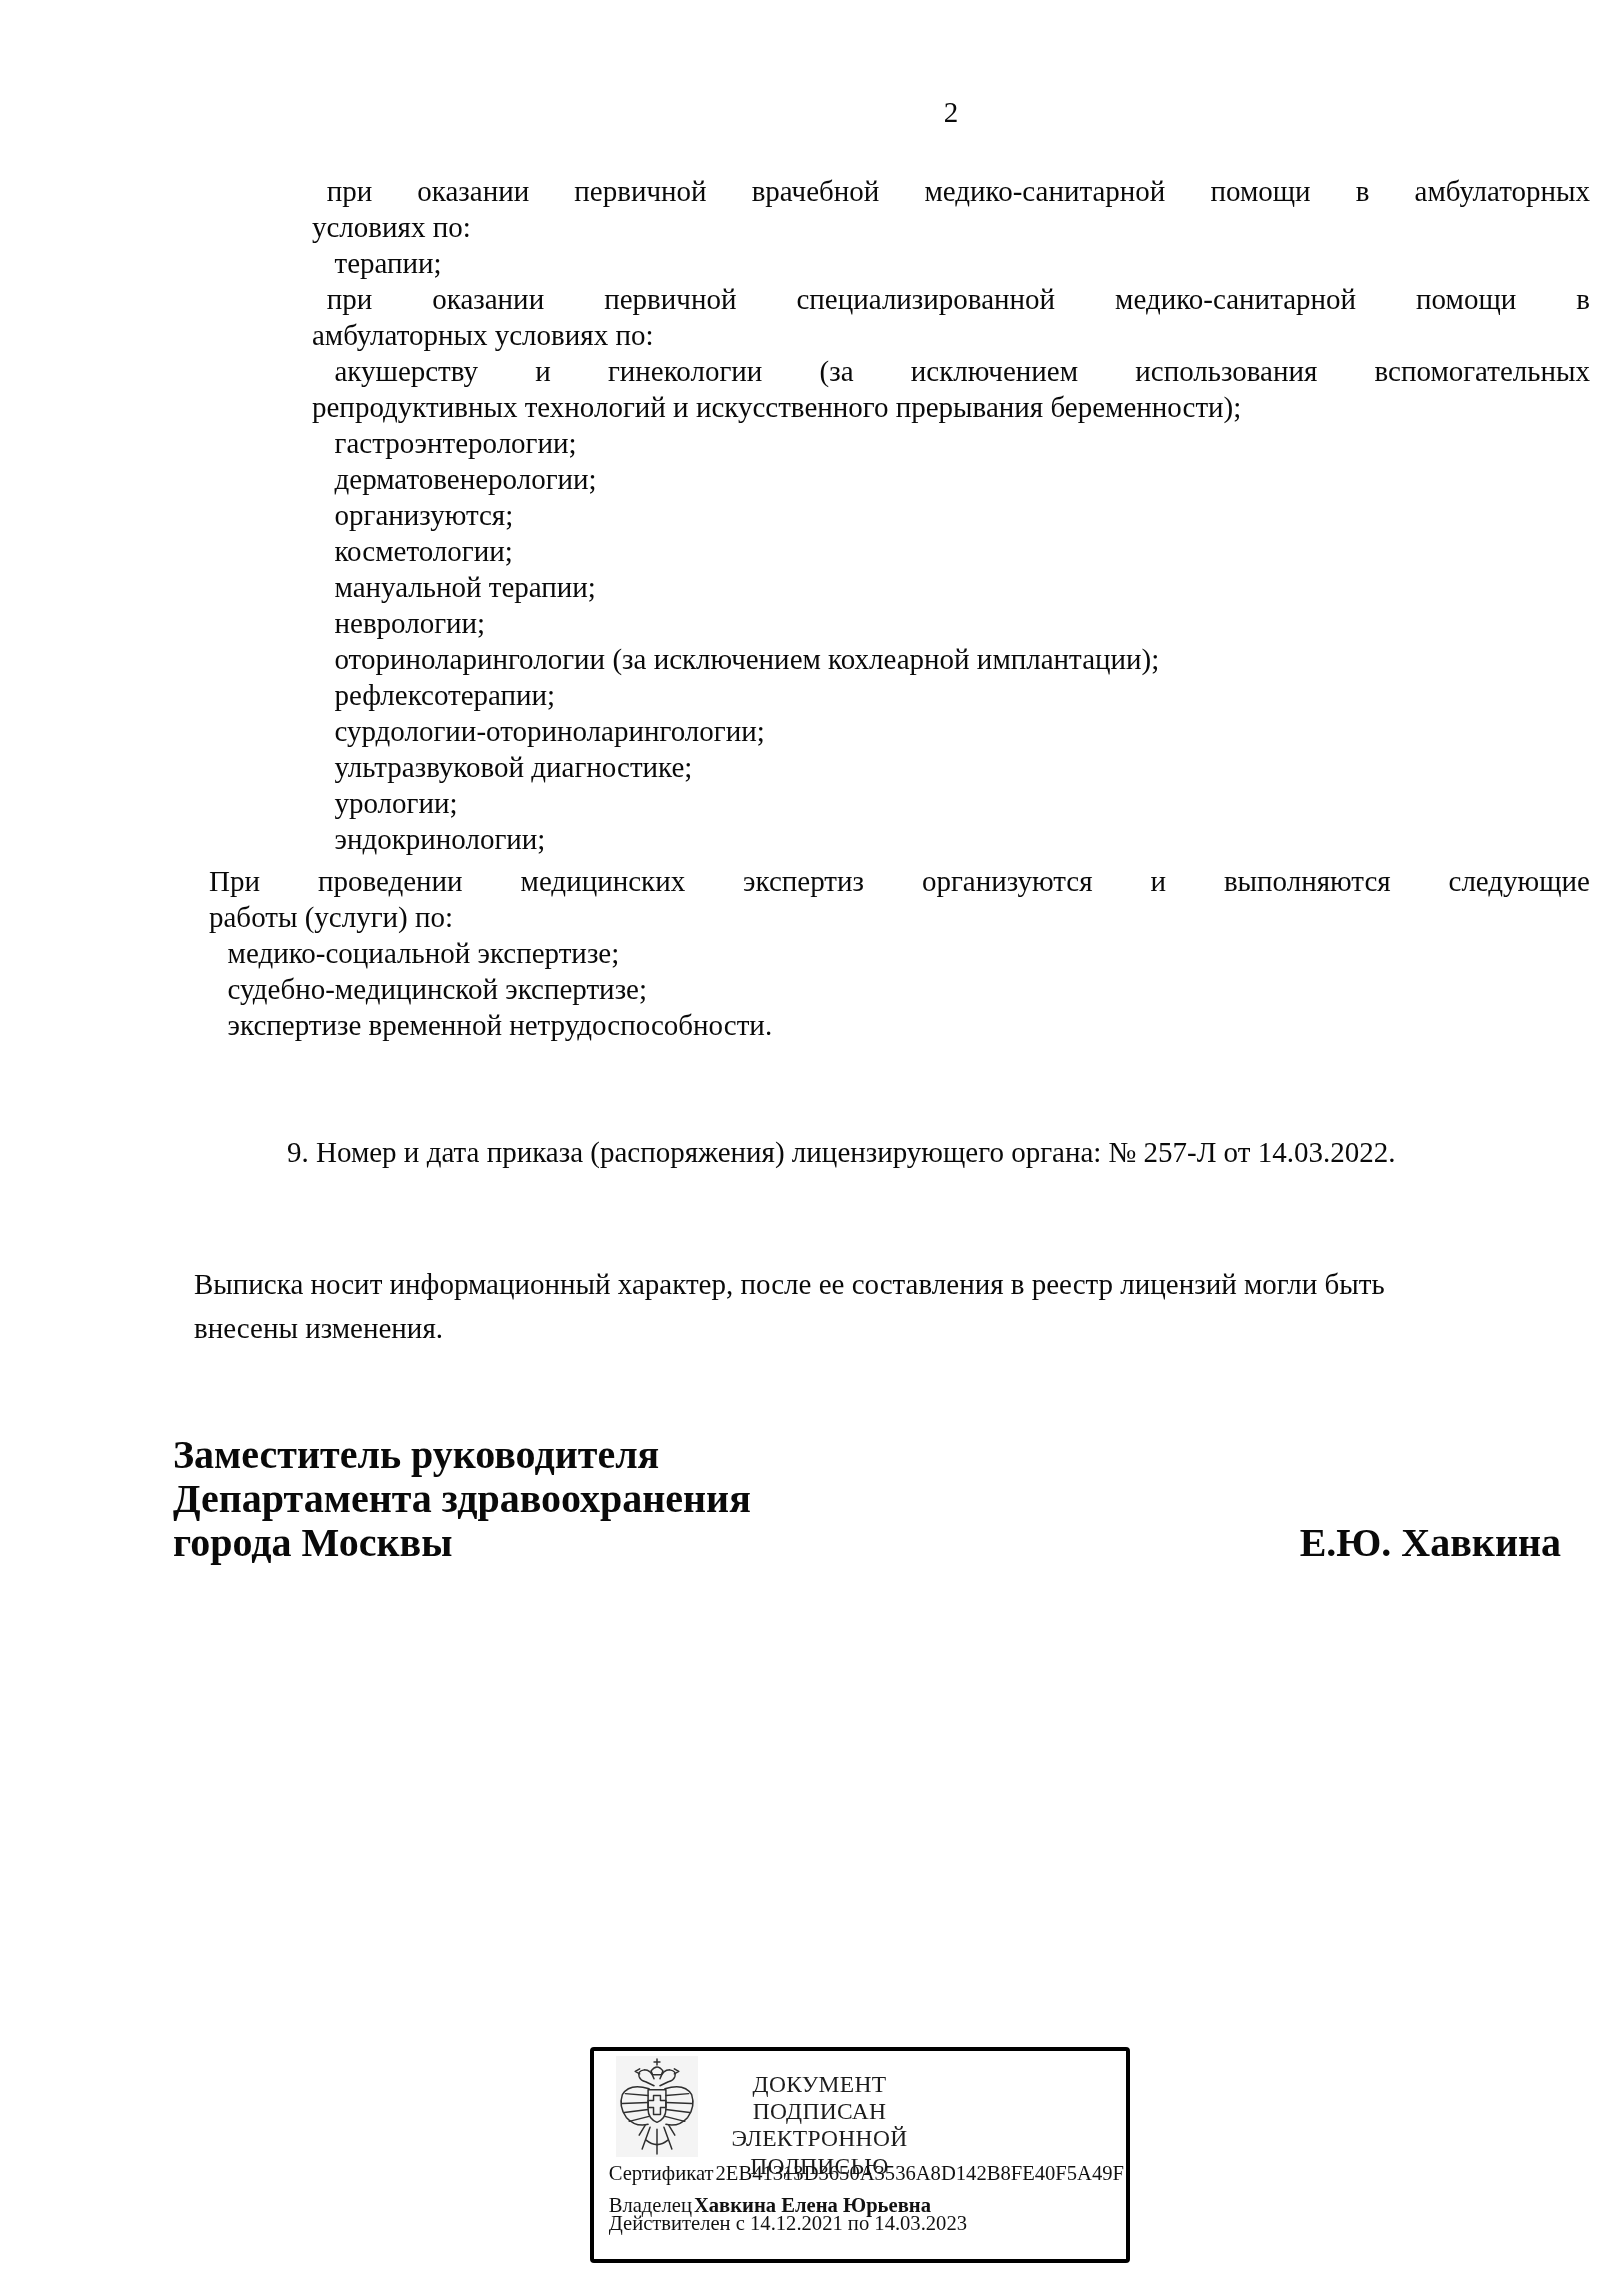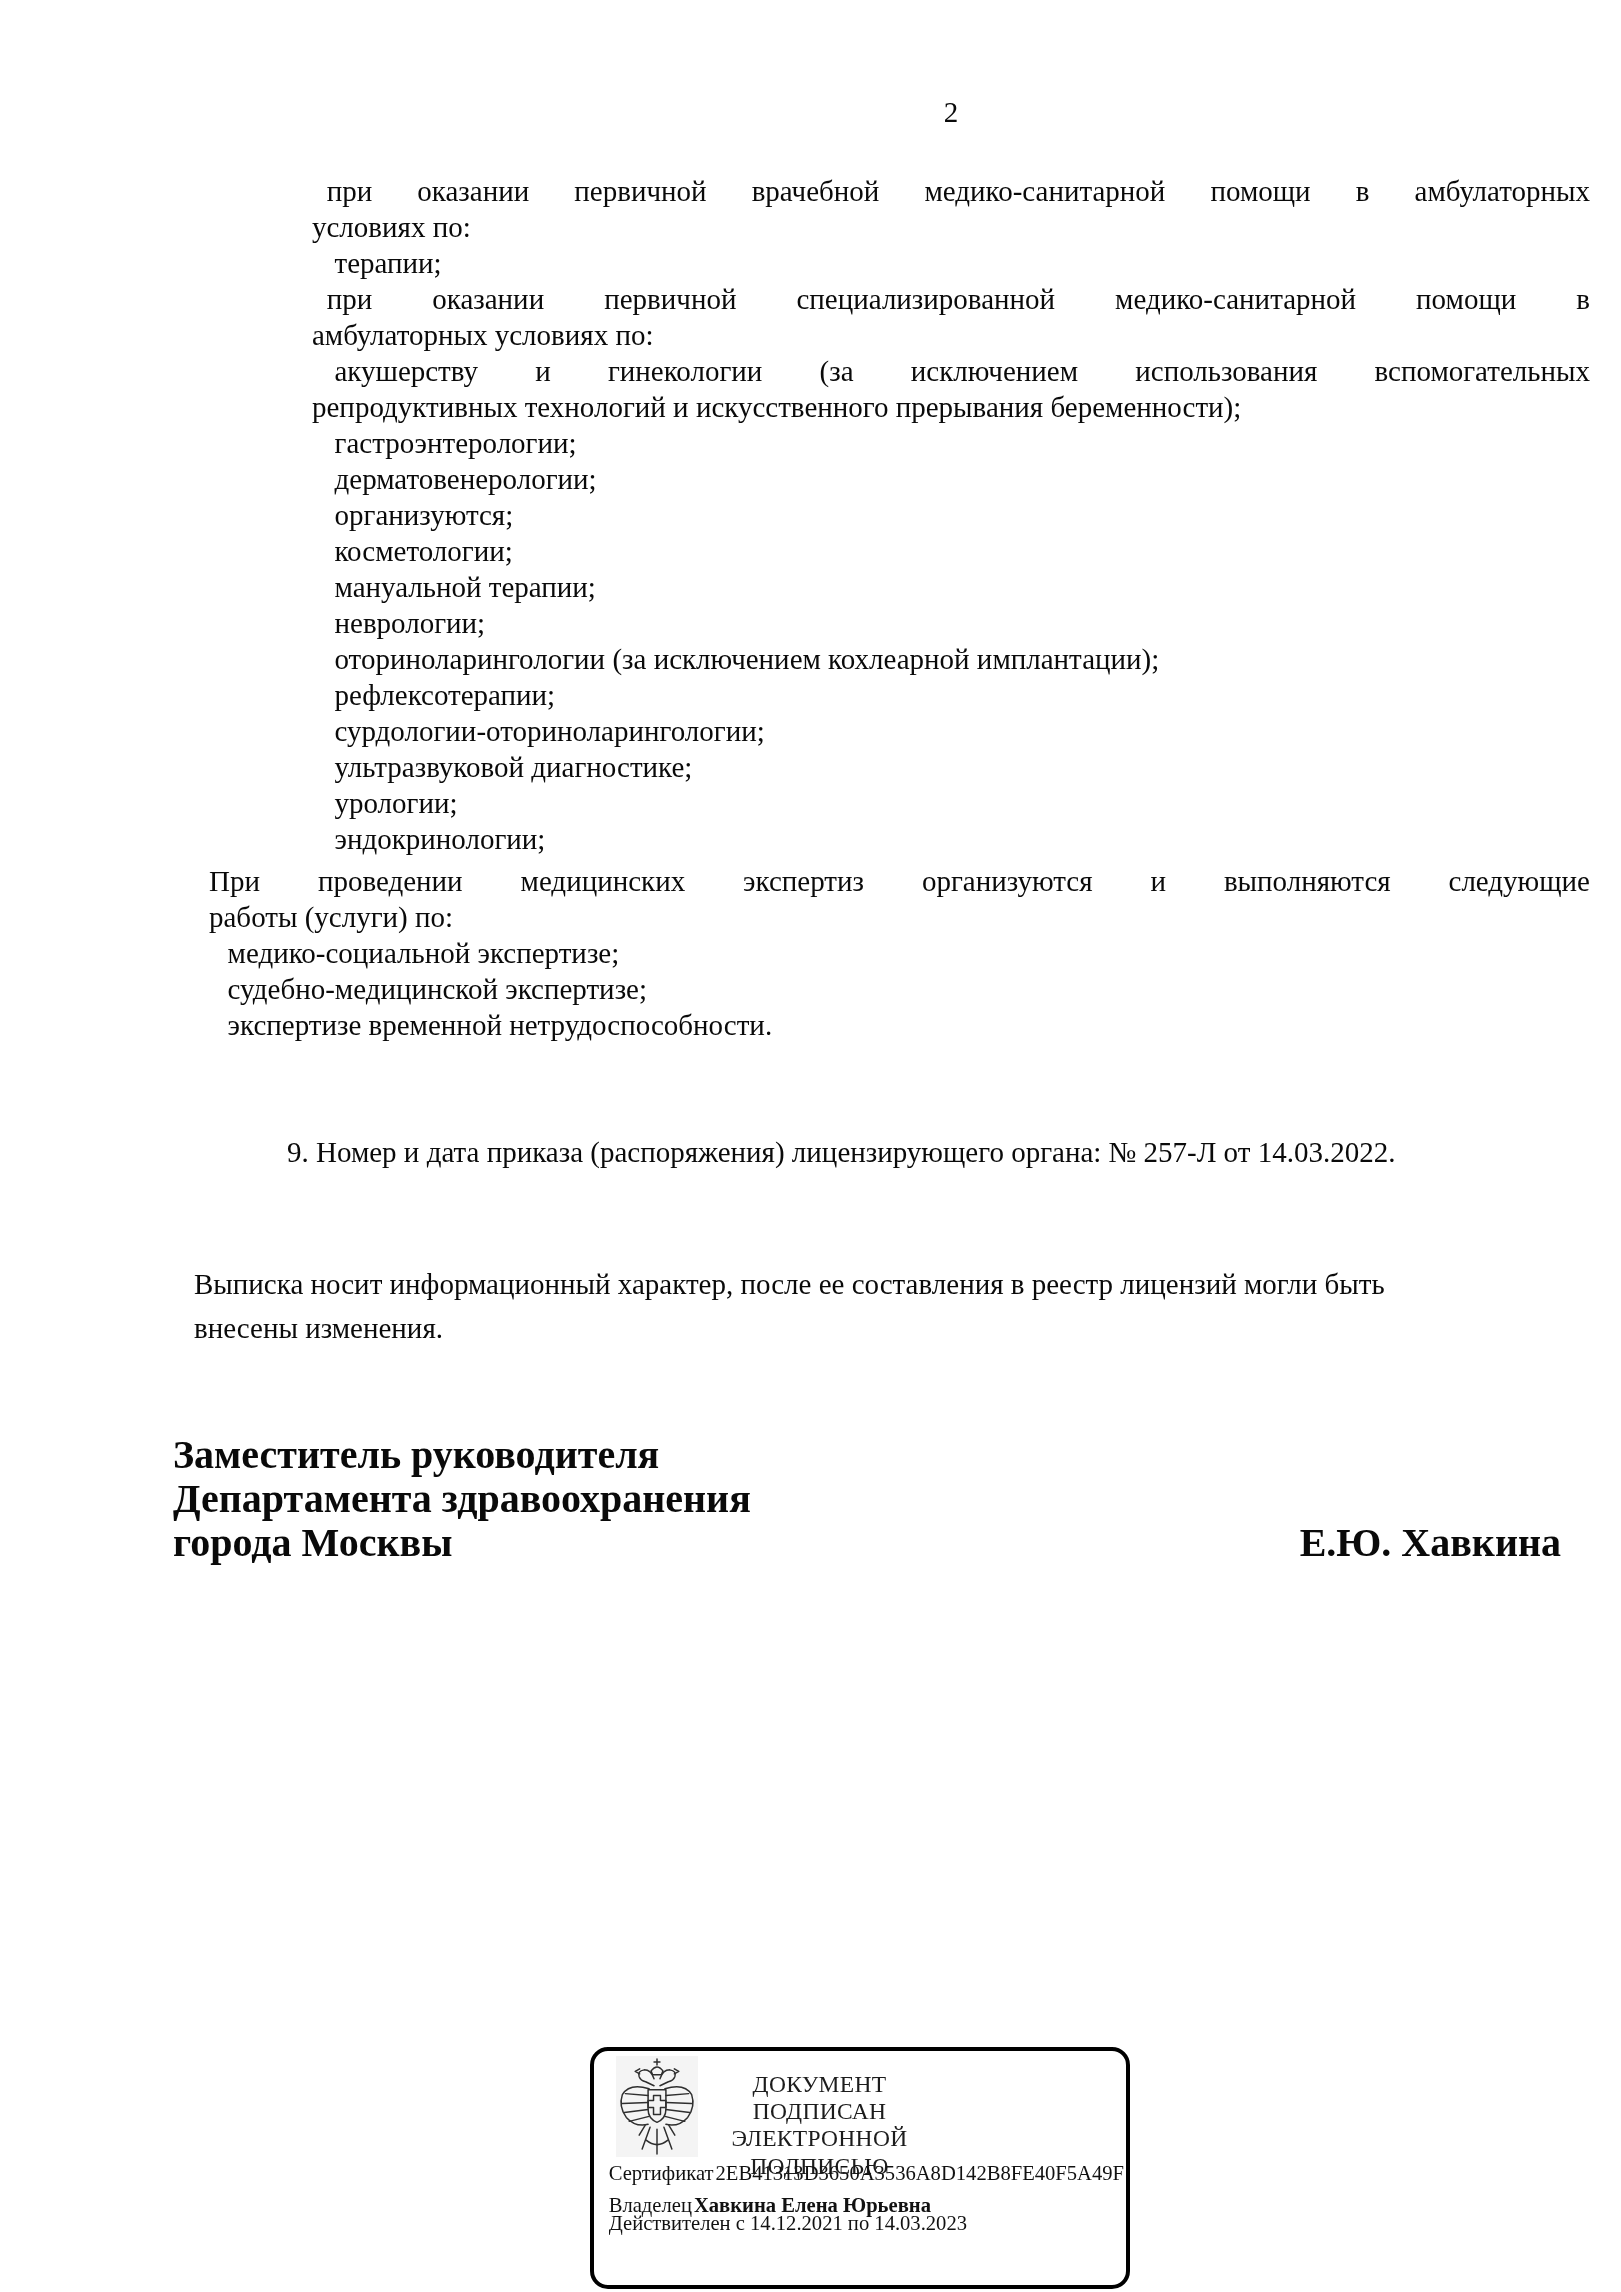--- a/index.html
+++ b/index.html
@@ -13,22 +13,22 @@
   .li{padding-left:22.5px;}
   .li2{padding-left:18.6px;}
   .pagenum{position:absolute;left:312px;top:94px;width:1278px;text-align:center;
            font-size:29px;line-height:36px;}
   .item9{position:absolute;left:287px;top:1098px;font-size:29px;line-height:36px;white-space:nowrap;margin-top:36px;}
   .disclaimer{position:absolute;left:194px;top:1222px;font-size:29px;line-height:44px;white-space:nowrap;margin-top:40px;}
   .signature{position:absolute;left:173px;top:1385px;width:1388px;
              font-size:40px;line-height:44px;font-weight:bold;margin-top:48px;}
   .sig-row{display:flex;justify-content:space-between;gap:31px;}
   
-  .stamp{position:absolute;left:590px;top:2047px;width:540px;height:242px;
-         border:4.9px solid #000;border-radius:18px;box-sizing:border-box;overflow:hidden;
+  .stamp{position:absolute;left:590px;top:2047px;width:540px;height:216px;
+         border:4.9px solid #000;border-radius:4px;box-sizing:border-box;overflow:hidden;
          background:#fff;}
   .stamp-emblem{position:absolute;left:21.6px;top:4.9px;width:82px;height:101px;
                 background:#f4f4f4;}
   .stamp-emblem svg{width:100%;height:100%;display:block;}
   .stamp-title{position:absolute;left:98px;top:19.6px;width:255px;text-align:center;
                font-size:23.5px;line-height:27.4px;color:#1c1c1c;letter-spacing:0.3px;}
   .stamp-line{position:absolute;left:14.7px;right:0;font-size:20.6px;line-height:25.5px;
               white-space:nowrap;overflow:hidden;color:#111;}
   .st-cert{top:110px;}
   .st-owner{top:142px;}

